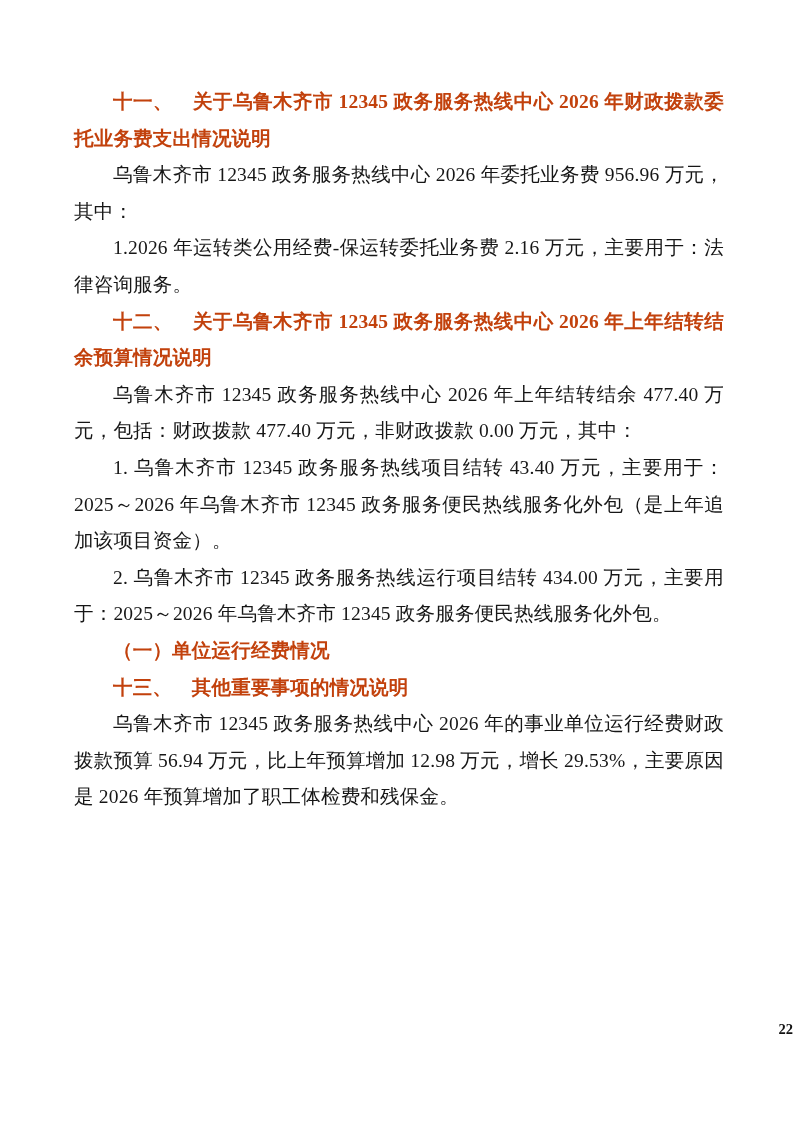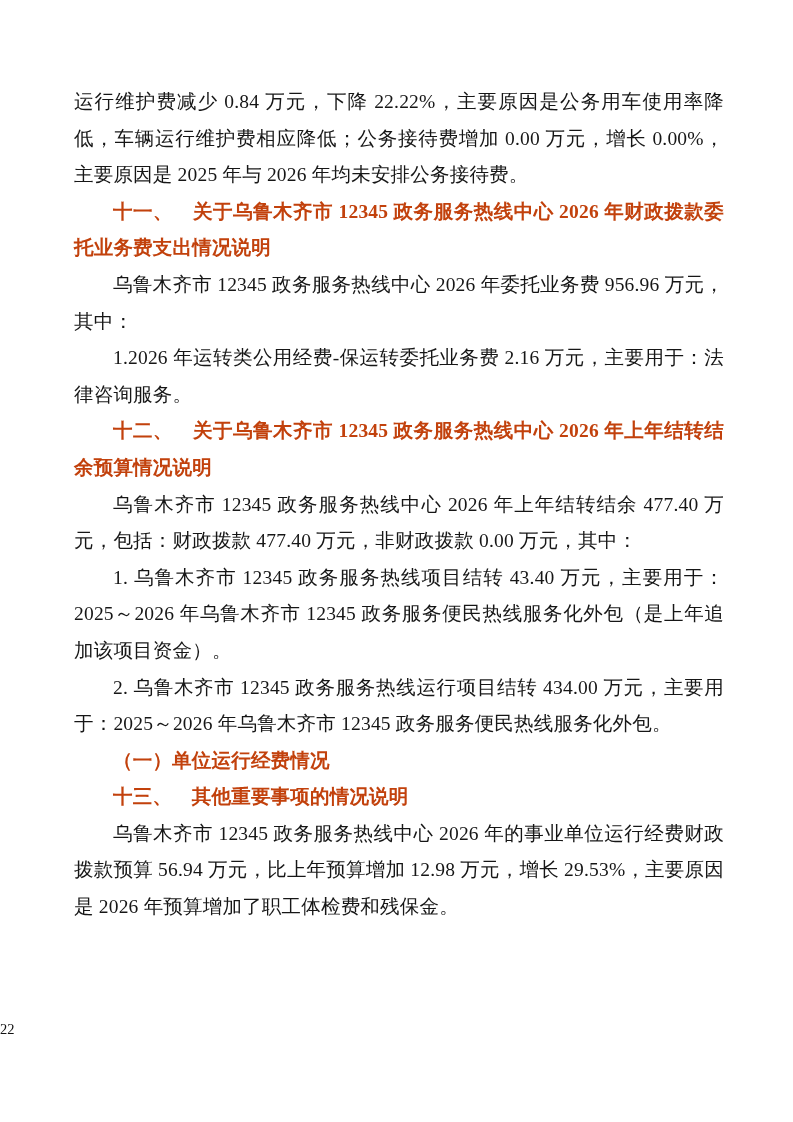--- a/index.html
+++ b/index.html
@@ -36,32 +36,31 @@
   }
   .para.bold {
     font-weight: bold;
     color: #c2410c;
   }
   .page-number {
     position: absolute;
     top: 1021px;
     left: 0;
     width: 100%;
-    text-align: left;
+    text-align: right;
     font-size: 14.5px;
     color: #111111;
-    font-weight: normal;
+    font-weight: bold;
   }
 </style>
 </head>
 <body>
 
 <div class="page">
   <div class="content">
-    <p class="para flush">运行维护费减少 0.84 万元，下降 22.22%，主要原因是公务用车使用率降低，车辆运行维护费相应降低；公务接待费增加 0.00 万元，增长 0.00%，主要原因是 2025 年与 2026 年均未安排公务接待费。</p>
     <p class="para bold">十一、　关于乌鲁木齐市 12345 政务服务热线中心 2026 年财政拨款委托业务费支出情况说明</p>
     <p class="para">乌鲁木齐市 12345 政务服务热线中心 2026 年委托业务费 956.96 万元，其中：</p>
     <p class="para">1.2026 年运转类公用经费-保运转委托业务费 2.16 万元，主要用于：法律咨询服务。</p>
     <p class="para bold">十二、　关于乌鲁木齐市 12345 政务服务热线中心 2026 年上年结转结余预算情况说明</p>
     <p class="para">乌鲁木齐市 12345 政务服务热线中心 2026 年上年结转结余 477.40 万元，包括：财政拨款 477.40 万元，非财政拨款 0.00 万元，其中：</p>
     <p class="para">1. 乌鲁木齐市 12345 政务服务热线项目结转 43.40 万元，主要用于：2025～2026 年乌鲁木齐市 12345 政务服务便民热线服务化外包（是上年追加该项目资金）。</p>
     <p class="para">2. 乌鲁木齐市 12345 政务服务热线运行项目结转 434.00 万元，主要用于：2025～2026 年乌鲁木齐市 12345 政务服务便民热线服务化外包。</p>
     <p class="para bold">（一）单位运行经费情况</p>
     <p class="para bold">十三、　其他重要事项的情况说明</p>
     <p class="para">乌鲁木齐市 12345 政务服务热线中心 2026 年的事业单位运行经费财政拨款预算 56.94 万元，比上年预算增加 12.98 万元，增长 29.53%，主要原因是 2026 年预算增加了职工体检费和残保金。</p>

